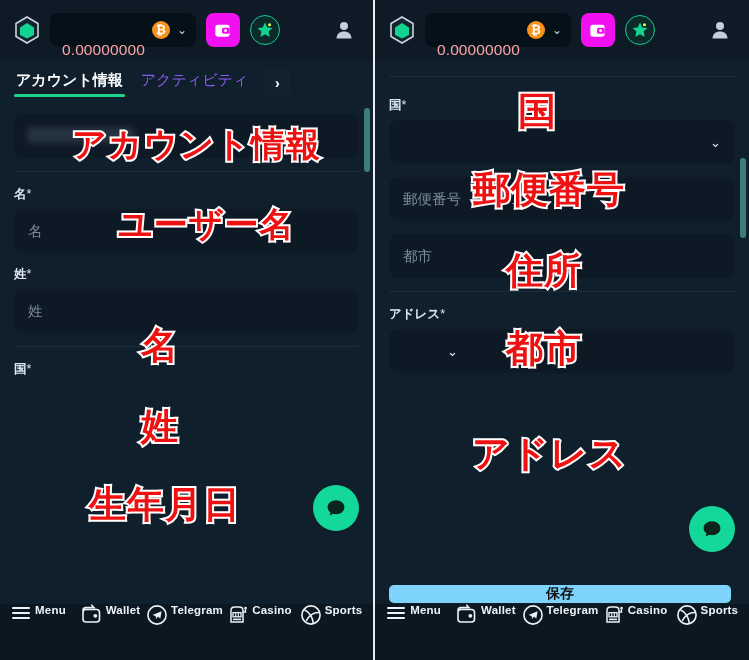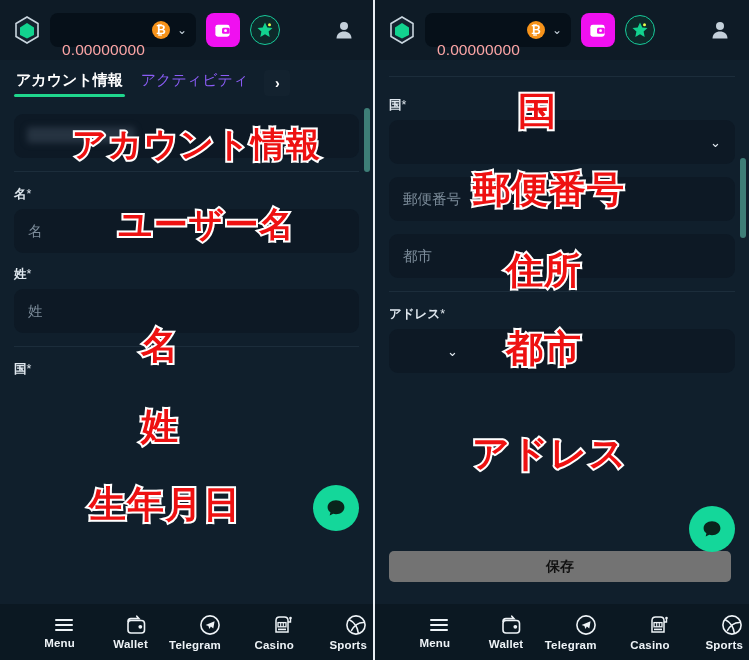--- a/index.html
+++ b/index.html
@@ -152,39 +152,39 @@
   
   .chat-fab {
     position:absolute; width:46px;height:46px;border-radius:50%;
     background:#14d79a;
     display:flex;align-items:center;justify-content:center;
     z-index:35;
   }
 
   
   .save-btn {
-    position:absolute; left:14px; right:18px; bottom:22px;
-    height:31px; background:#737373; border-radius:5px;
+    position:absolute; left:14px; right:18px; bottom:1px;
+    height:18px; background:#7dd3fc; border-radius:5px;
     display:flex;align-items:center;justify-content:center;
     color:#111; font-size:14px; font-weight:bold;
     z-index:20;
   }
 
   
   .bottomnav {
     flex:0 0 56px; height:56px;
     background:#0b1822;
     display:flex; align-items:center;
     padding:0 6px 0 2px;
     z-index:50;
   }
   .navitem {
     flex:1 1 0; height:100%;
-    display:flex;flex-direction:column;
-    align-items:flex-end;justify-content:center;gap:3px;
+    display:flex;flex-direction:row;
+    align-items:flex-start;justify-content:center;gap:3px;
   }
   .navitem .nlabel {
     font-size:11.5px; color:#eef3f7; font-weight:bold;
     letter-spacing:.2px;
   }
   svg { display:block; }
 </style>
 </head>
 <body>
 

